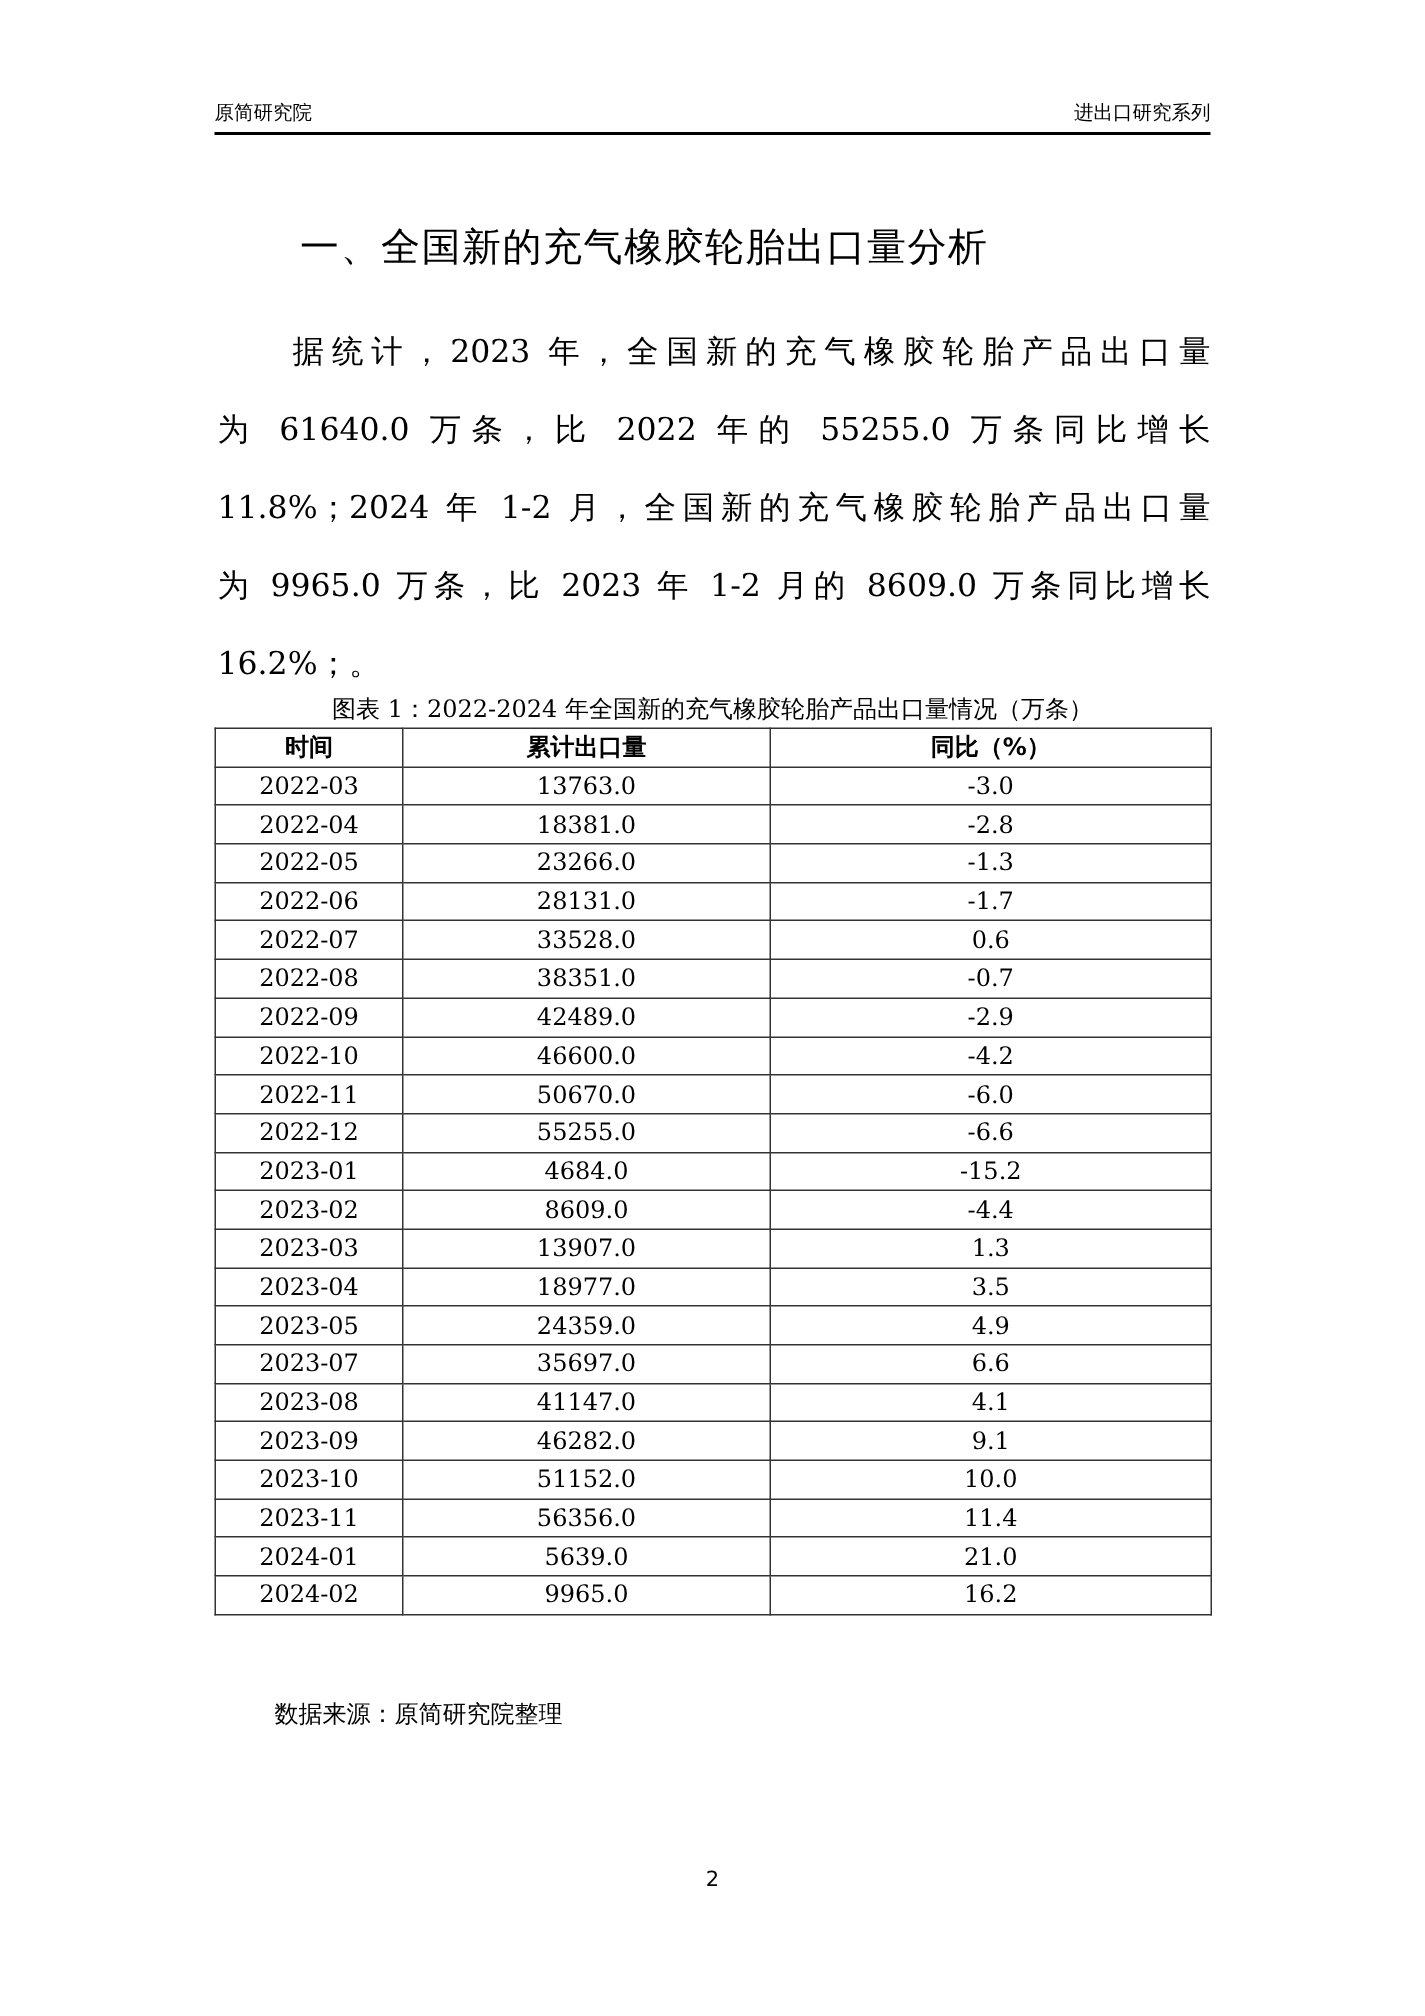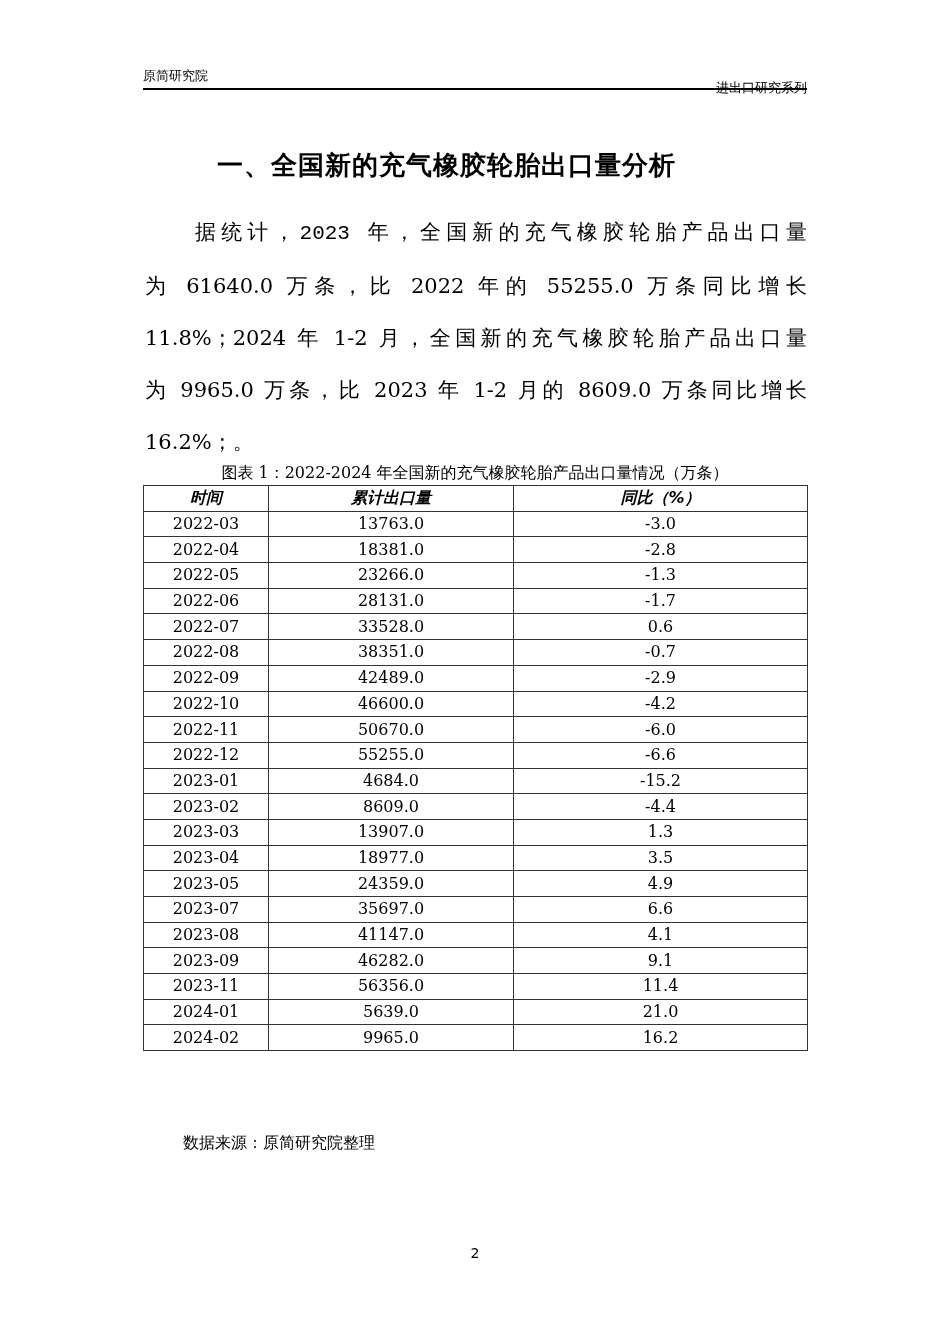--- a/index.html
+++ b/index.html
@@ -4,51 +4,51 @@
   <style>
     html, body { margin: 0; padding: 0; background: #ffffff; }
     body { width: 950px; height: 1344px; position: relative; overflow: hidden; color: #000; }
     .page { position: absolute; left: 0; top: 0; width: 950px; height: 948px; }
     .header {
       position: absolute; left: 143px; top: 66px; width: 664px; height: 22px;
       border-bottom: 2px solid #000;
       font-family: "DejaVu Sans", sans-serif; font-size: 13px; line-height: 20px;
     }
     .header .left { position: absolute; left: 0; top: 0; }
-    .header .right { position: absolute; right: 0; top: 12px; }
+    .header .right { position: absolute; right: 0; top: 0; }
     .title {
-      position: absolute; left: 217px; top: 145px;
-      font-family: "DejaVu Sans", sans-serif; font-weight: bold; font-size: 26px; line-height: 40px;
+      position: absolute; left: 200px; top: 145px;
+      font-family: "DejaVu Sans", sans-serif; font-weight: normal; font-size: 26px; line-height: 40px;
       letter-spacing: 1px;
       text-align: right;
     }
     .body-text {
       position: absolute; left: 145px; top: 208px; width: 662px;
       font-family: "DejaVu Serif", serif; font-size: 21px; line-height: 52px;
       text-align: justify;
     }
     .body-text .line { display: block; white-space: nowrap; text-align-last: justify; }
-    .body-text .line.first { padding-left: 50px; font-family: Liberation Mono, monospace; }
+    .body-text .line.first { padding-left: 50px; }
     .body-text .line.last { text-align-last: left; }
     .caption {
       position: absolute; left: 143px; top: 462px; width: 664px; text-align: center;
       font-family: "DejaVu Serif", serif; font-size: 16px; line-height: 22px;
     }
     table.data {
       position: absolute; left: 143px; top: 485px; width: 664px;
       border-collapse: collapse; table-layout: fixed;
       font-family: "DejaVu Serif", serif; font-size: 16px;
     }
     table.data col.c1 { width: 125px; }
     table.data col.c2 { width: 245px; }
     table.data col.c3 { width: 294px; }
     table.data th, table.data td {
       border: 1px solid #333; height: 24.7px; padding: 0; text-align: center; line-height: 24px;
     }
-    table.data th { font-family: "DejaVu Sans", sans-serif; font-weight: bold; font-size: 16px; font-style: italic; }
+    table.data th { font-family: "DejaVu Sans", sans-serif; font-weight: bold; font-size: 16px; }
     .source {
       position: absolute; left: 183px; top: 1132px;
       font-family: "DejaVu Serif", serif; font-size: 16px; line-height: 22px;
     }
     .page-number {
       position: absolute; left: 0; top: 1245px; width: 950px; text-align: center;
       font-family: "DejaVu Sans", sans-serif; font-size: 14px;
     }
   </style>
 </head>
@@ -170,20 +170,25 @@
           <td>2023-08</td>
           <td>41147.0</td>
           <td>4.1</td>
         </tr>
         <tr>
           <td>2023-09</td>
           <td>46282.0</td>
           <td>9.1</td>
         </tr>
         <tr>
+          <td>2023-10</td>
+          <td>51152.0</td>
+          <td>10.0</td>
+        </tr>
+        <tr>
           <td>2023-11</td>
           <td>56356.0</td>
           <td>11.4</td>
         </tr>
         <tr>
           <td>2024-01</td>
           <td>5639.0</td>
           <td>21.0</td>
         </tr>
         <tr>

